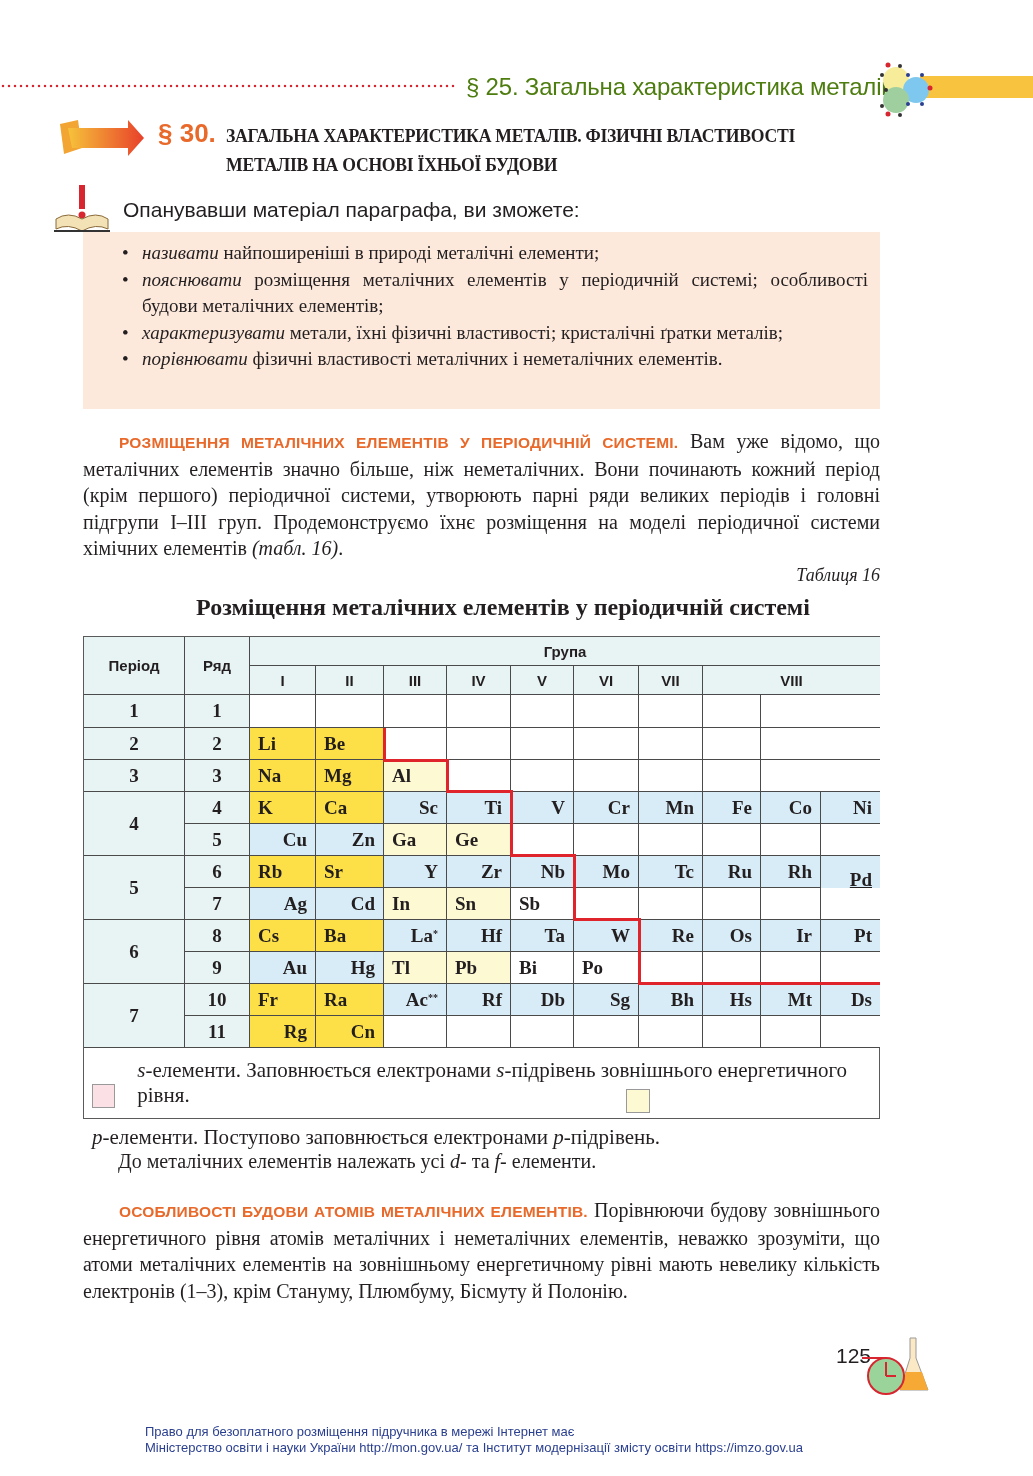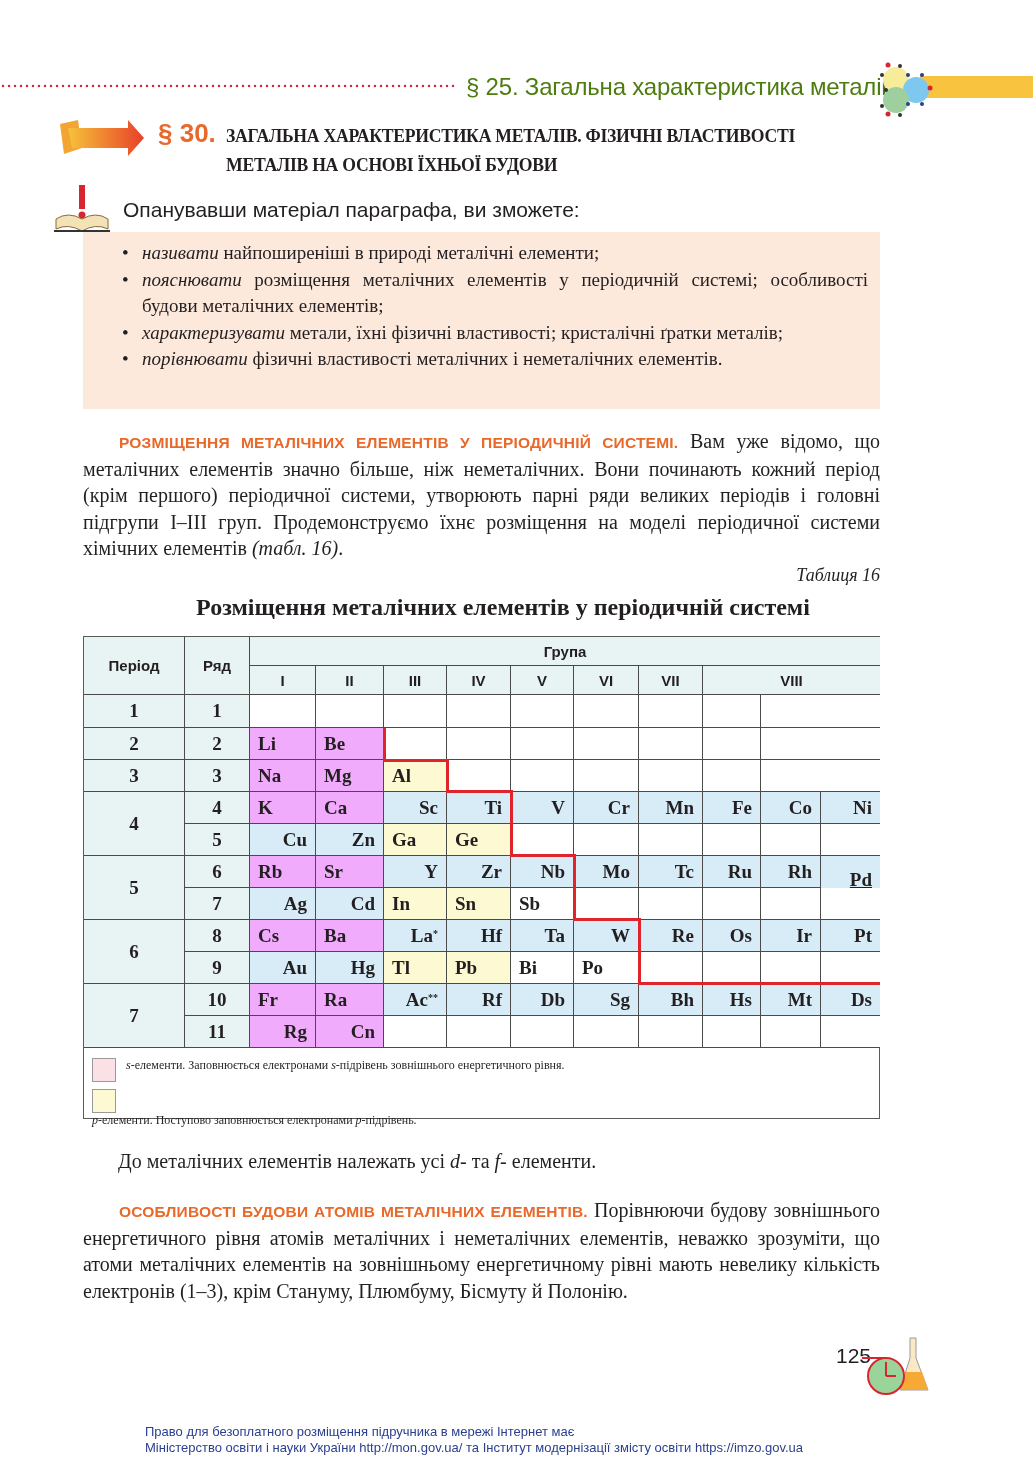--- a/index.html
+++ b/index.html
@@ -37,28 +37,28 @@
   .tbl-caption { left: 83px; top: 594px; width: 840px; text-align: center; font-weight: bold; font-size: 24px; }
 
   
   .tbl { left: 83px; top: 636px; width: 797px; height: 483px; border: 1.5px solid #5a5a5a; background: #ffffff; }
   .cell { position: absolute; border-right: 1.5px solid #4a4a4a; border-bottom: 1.5px solid #4a4a4a; display: flex; align-items: center; font-weight: bold; font-size: 19px; color: #231f20; }
   .hd { background: #e8f3f4; justify-content: center; font-family: "Liberation Sans", sans-serif; font-size: 15px; }
   .lbl { background: #e8f3f4; justify-content: center; font-size: 19px; }
   .el { padding: 0 8px; }
   .el.l { justify-content: flex-start; }
   .el.r { justify-content: flex-end; }
-  .s { background: #f0abfc; }
+  .s { background: #fde047; }
   .p { background: #fdf9d2; }
   .d { background: #d8ecf8; }
   .e { background: #ffffff; }
   sup.star { font-size: 10px; vertical-align: top; position: relative; top: -2px; }
   .redline { position: absolute; background: #e0242c; }
 
-  .legend-row { position: absolute; left: 8px; display: flex; align-items: flex-start; font-size: 12px; }
+  .legend-row { position: absolute; left: 8px; display: flex; align-items: flex-end; font-size: 21px; gap: 12px; }
   .swatch { width: 24px; height: 24px; border: 1px solid #999; margin-right: 10px; }
   .legend-row em { font-style: italic; }
 
   .p2 { top: 1148px; left: 118px; width: 780px; text-align: left; }
   .p3 { top: 1197px; }
 
   .page-num { left: 836px; top: 1344px; font-family: "Liberation Sans", sans-serif; font-size: 21px; color: #231f20; }
   .page-deco { left: 862px; top: 1336px; width: 72px; height: 60px; }
   .footer { left: 145px; top: 1424px; font-family: "Liberation Sans", sans-serif; font-size: 13px; line-height: 16px; color: #2a3f8f; }
 </style>

